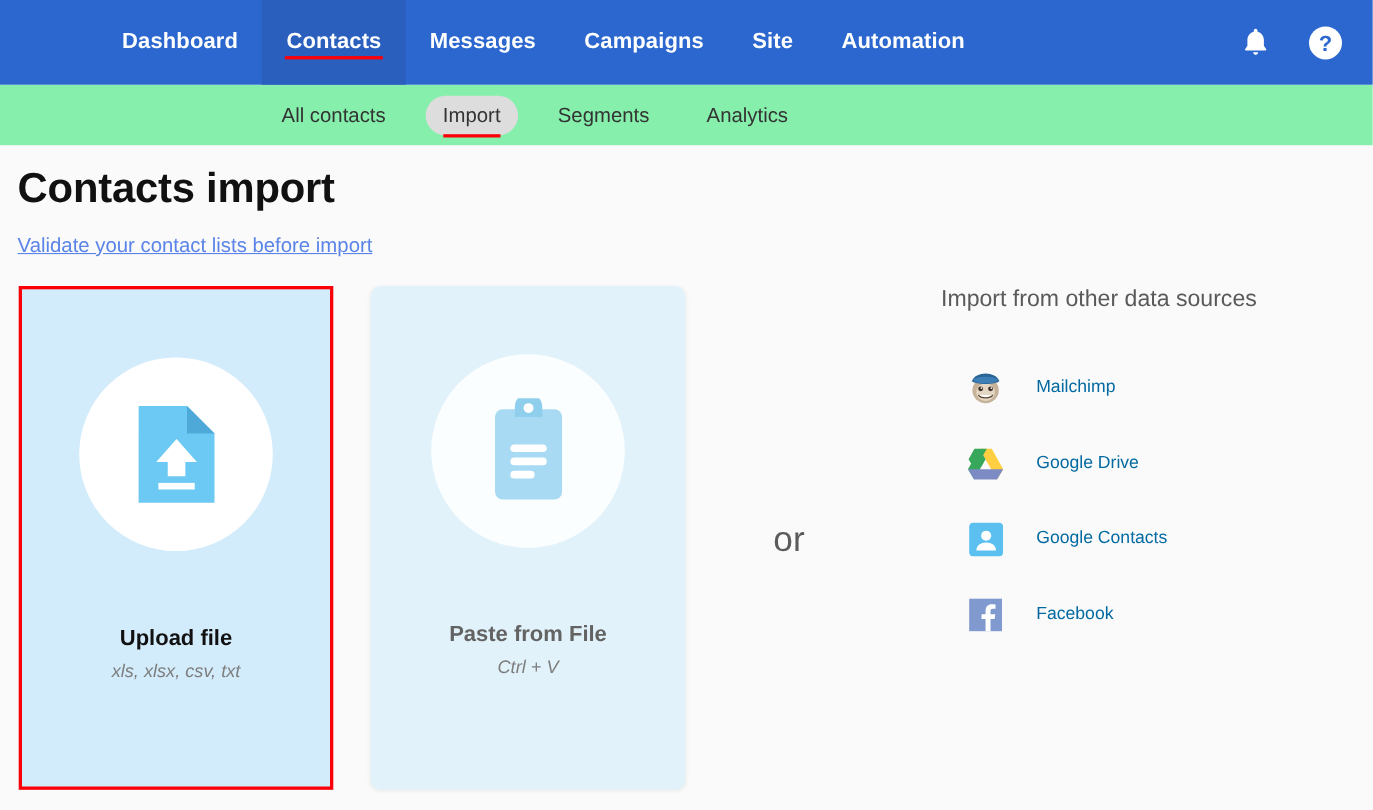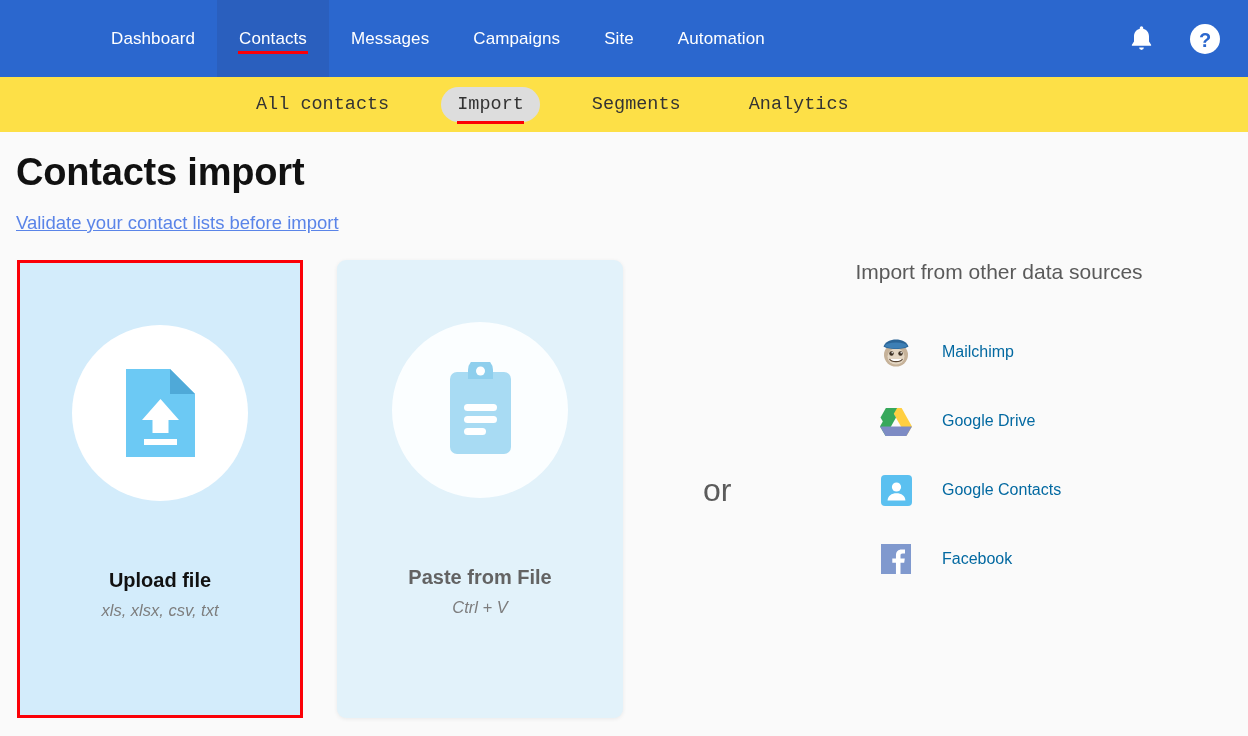--- a/index.html
+++ b/index.html
@@ -17,24 +17,25 @@
     background: #2b67ce;
     display: flex;
     align-items: stretch;
   }
   .nav-items { display: flex; align-items: stretch; margin-left: 89px; }
   .nav-item {
     display: flex; align-items: center; justify-content: flex-end;
     position: relative;
     padding: 0 22px;
     color: #ffffff;
-    font-size: 17px;
+    font-size: 20px;
     letter-spacing: .1px;
     cursor: pointer;
     white-space: nowrap;
+    font-weight: bold;
   }
   .nav-item.active { background: #2a5fbe; }
   .nav-item .nav-underline {
     position: absolute;
     left: 21px; right: 21px;
     bottom: 23px;
     height: 3px;
     background: #fb0007;
   }
   .nav-right {
@@ -45,23 +46,22 @@
   }
   .icon-btn { cursor: pointer; display: flex; align-items: center; justify-content: center; }
 
   
   .subnav {
     height: 55px;
     display: flex;
     align-items: center;
     justify-content: flex-start;
     padding-left: 240px;
-    gap: 36px;
-    background: #fde047;
-    font-family: Liberation Mono, monospace;
+    gap: 20px;
+    background: #86efac;
   }
   .subnav-item {
     position: relative;
     font-size: 18.5px;
     color: #333333;
     padding: 7px 16px;
     border-radius: 18px;
     cursor: pointer;
     white-space: nowrap;
   }

